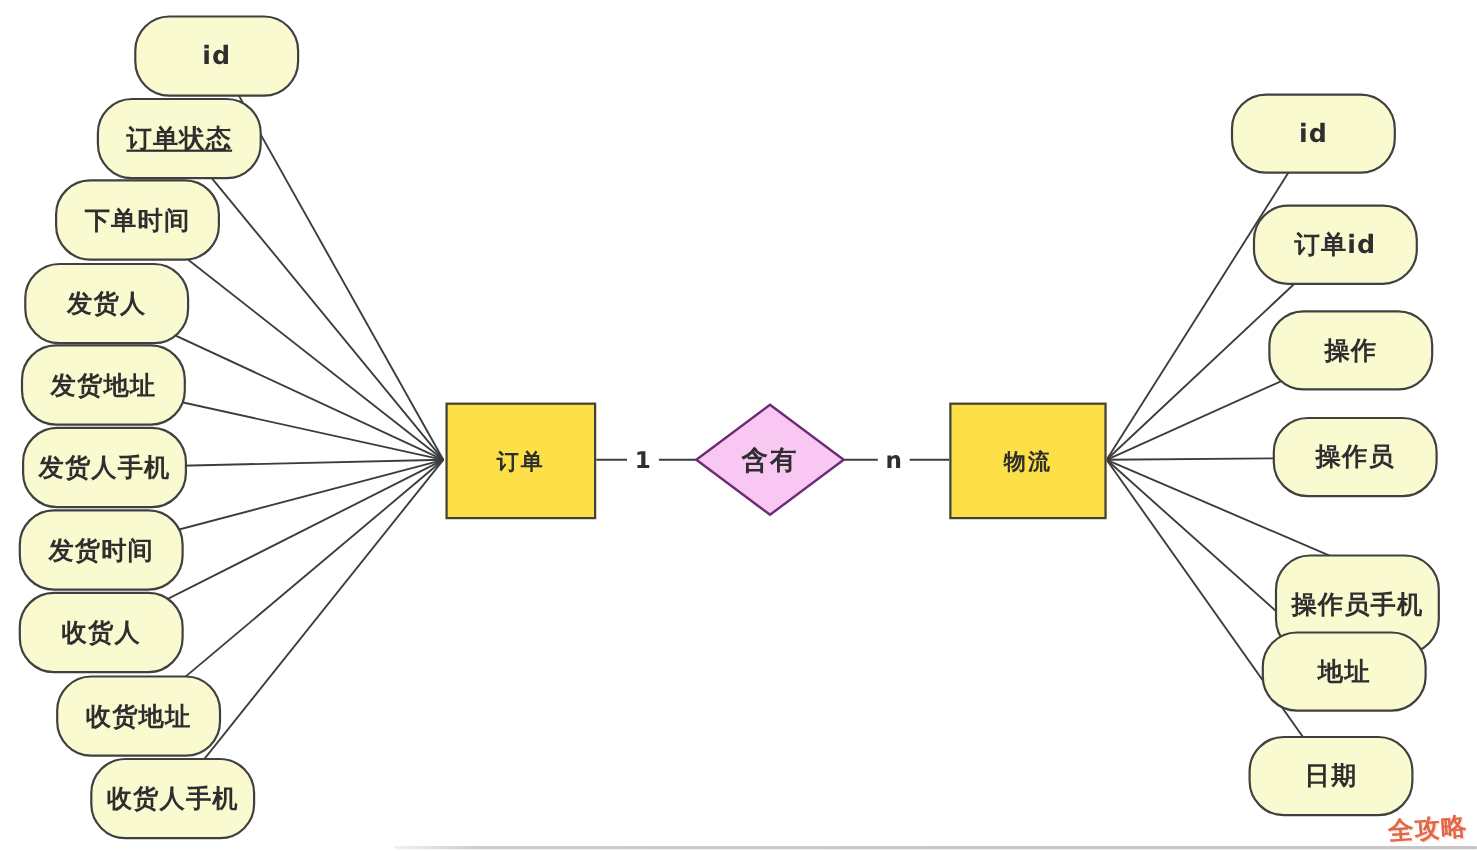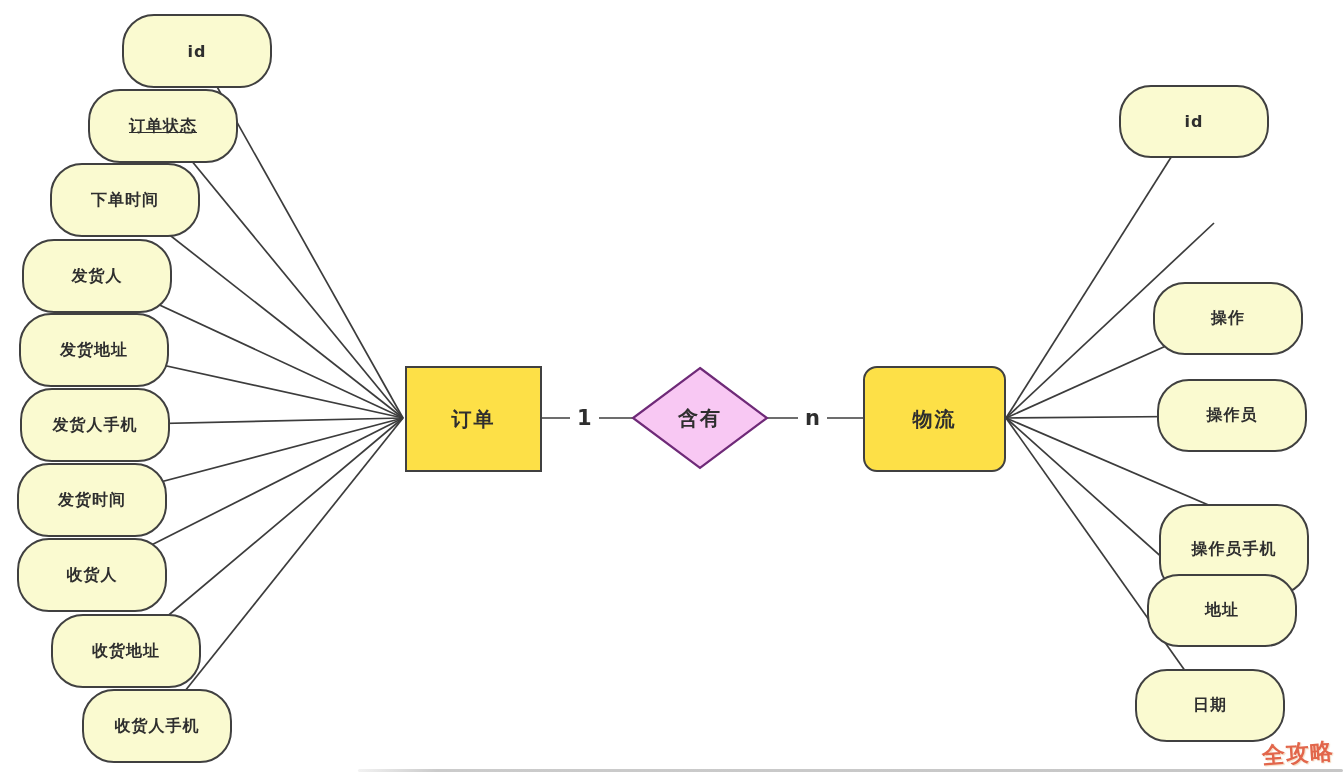--- a/index.html
+++ b/index.html
@@ -33,40 +33,40 @@
     justify-content: center;
     font-weight: bold;
     color: #2e2e2e;
     box-sizing: border-box;
     text-align: center;
   }
   .attr-pill {
     background: #fafad0;
     border: 2px solid #404040;
     border-radius: 32px;
-    font-size: 16px;
+    font-size: 23px;
     letter-spacing: 1px;
   }
   .entity-box {
     background: #fde047;
     border: 2px solid #404040;
     font-size: 20px;
     letter-spacing: 2px;
   }
   .diamond-node {
     background: transparent;
   }
   .diamond-node svg {
     position: absolute;
     left: 0;
     top: 0;
   }
   .diamond-label {
     position: relative;
-    font-size: 20px;
+    font-size: 24px;
     font-weight: bold;
     color: #2e2e2e;
     letter-spacing: 2px;
   }
   .cardinality {
     position: absolute;
     background: #ffffff;
     padding: 0 7px;
     font-size: 21px;
     font-weight: bold;
@@ -164,27 +164,30 @@
   <div class="cardinality" style="left:570px; top:404px;">1</div>
   <div class="cardinality" style="left:798px; top:404px;">n</div>
 
   <div class="node diamond-node" style="left:631px; top:366px; width:138px; height:104px;">
     <svg width="138" height="104" viewBox="0 0 138 104">
       <polygon points="69,2 136,52 69,102 2,52" fill="#F8C8F3" stroke="#6F2A78" stroke-width="2.2"></polygon>
     </svg>
     <span class="diamond-label">含有</span>
   </div>
 
-  <div class="node entity-box" style="left:863px; top:366px; width:143px; height:106px;border-radius:14px;">
+  <div class="node entity-box" style="left:863px; top:366px; width:143px; height:106px;">
       <span>物流</span>
     </div>
 
   <div class="node attr-pill" style="left:1119px; top:85px;  width:150px; height:73px;">
       <span>id</span>
     </div>
+  <div class="node attr-pill" style="left:1139px; top:186px; width:150px; height:73px;">
+      <span>订单id</span>
+    </div>
   <div class="node attr-pill" style="left:1153px; top:282px; width:150px; height:73px;">
       <span>操作</span>
     </div>
   <div class="node attr-pill" style="left:1157px; top:379px; width:150px; height:73px;text-align:center;">
       <span>操作员</span>
     </div>
   <div class="node attr-pill" style="left:1159px; top:504px; width:150px; height:91px;">
       <span>操作员手机</span>
     </div>
   <div class="node attr-pill" style="left:1147px; top:574px; width:150px; height:73px;">

